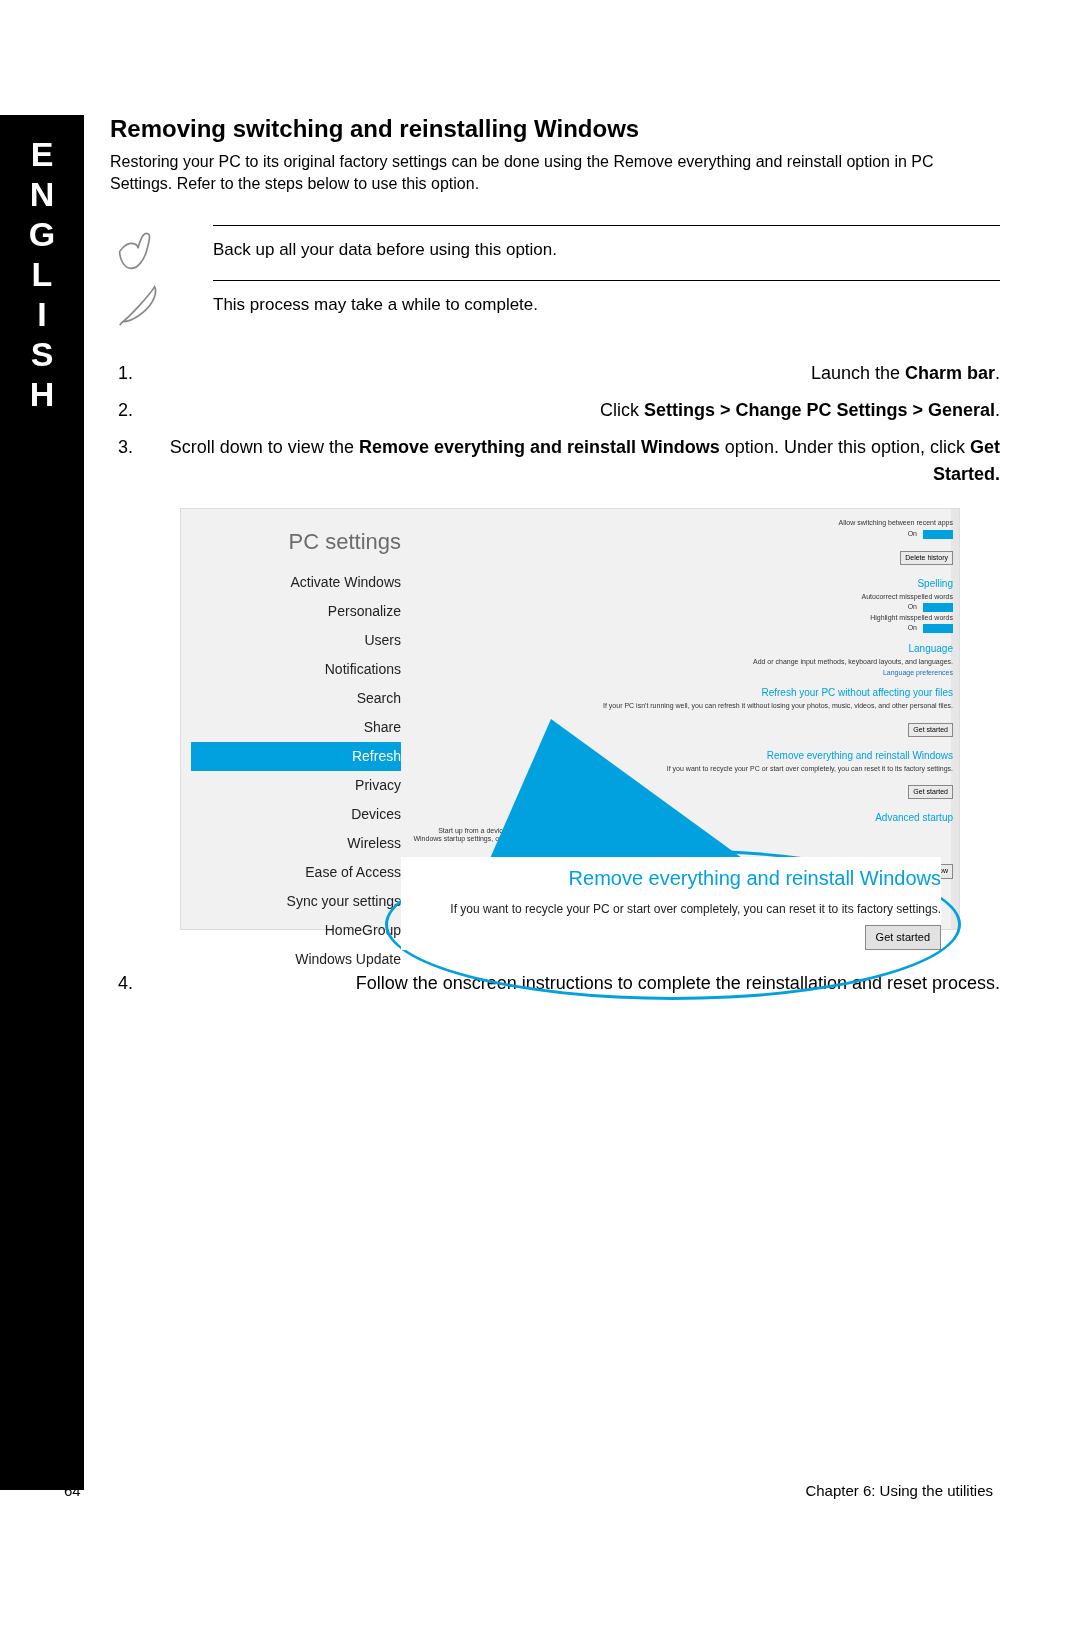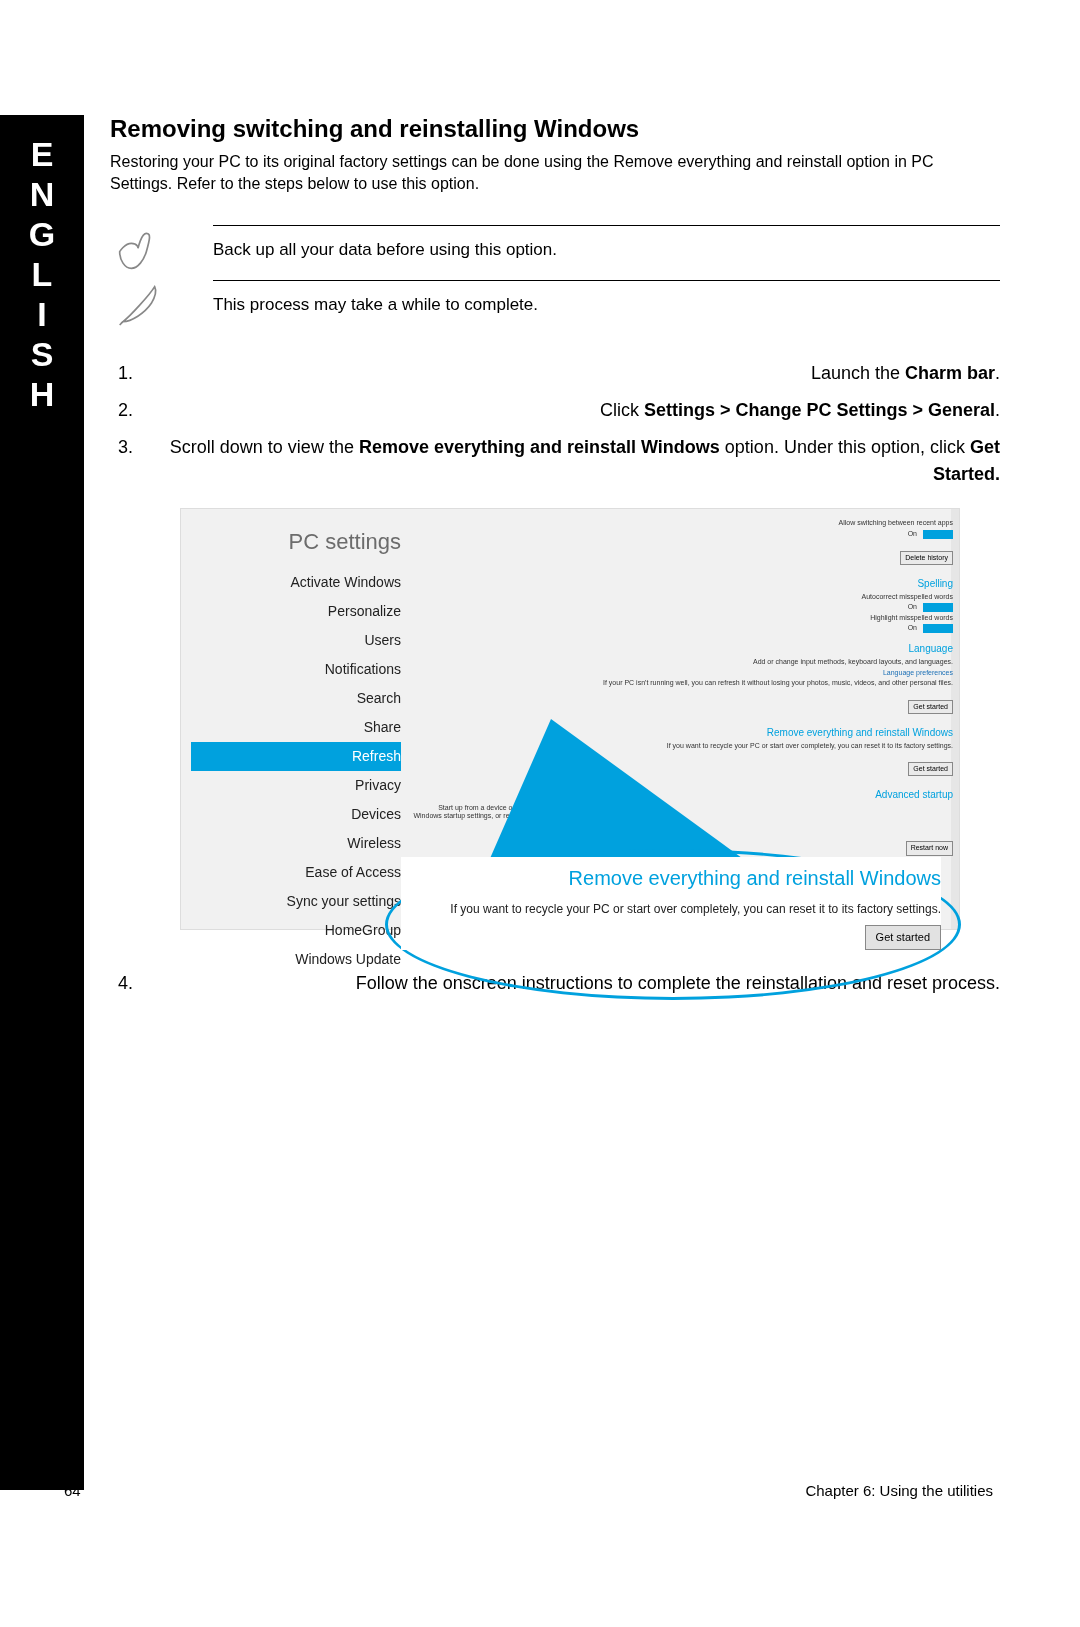--- a/index.html
+++ b/index.html
@@ -110,20 +110,21 @@
           <div class="sec-title">Spelling</div>
           <div class="tiny">Autocorrect misspelled words</div>
           <div class="tiny"><span>On</span><span class="toggle"></span></div>
           <div class="tiny">Highlight misspelled words</div>
           <div class="tiny"><span>On</span><span class="toggle"></span></div>
 
           <div class="sec-title">Language</div>
           <div class="tiny">Add or change input methods, keyboard layouts, and languages.</div>
           <div class="tiny" style="color:#1b6fb5">Language preferences</div>
 
+          <div class="sec-title">Refresh your PC without affecting your files</div>
           <div class="tiny">If your PC isn't running well, you can refresh it without losing your photos, music, videos, and other personal files.</div>
           <span class="minibtn">Get started</span>
 
           <div class="sec-title">Remove everything and reinstall Windows</div>
           <div class="tiny">If you want to recycle your PC or start over completely, you can reset it to its factory settings.</div>
           <span class="minibtn">Get started</span>
 
           <div class="sec-title">Advanced startup</div>
           <div class="tiny" style="width:240px">Start up from a device or disc (such as a USB drive or DVD), change Windows startup settings, or restore Windows from a system image. This will restart your PC.</div>
           <span class="minibtn">Restart now</span>

